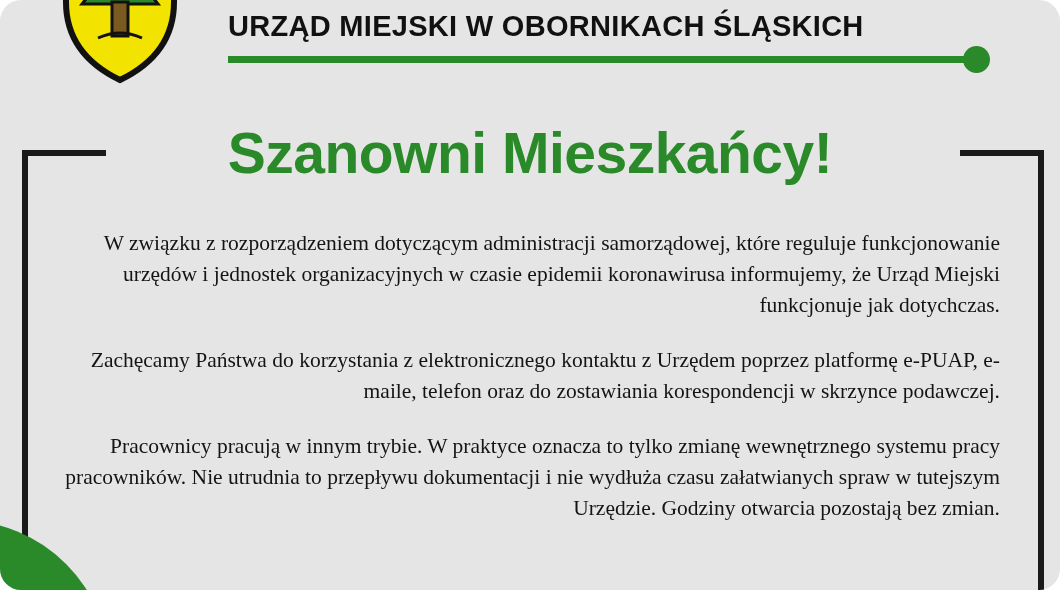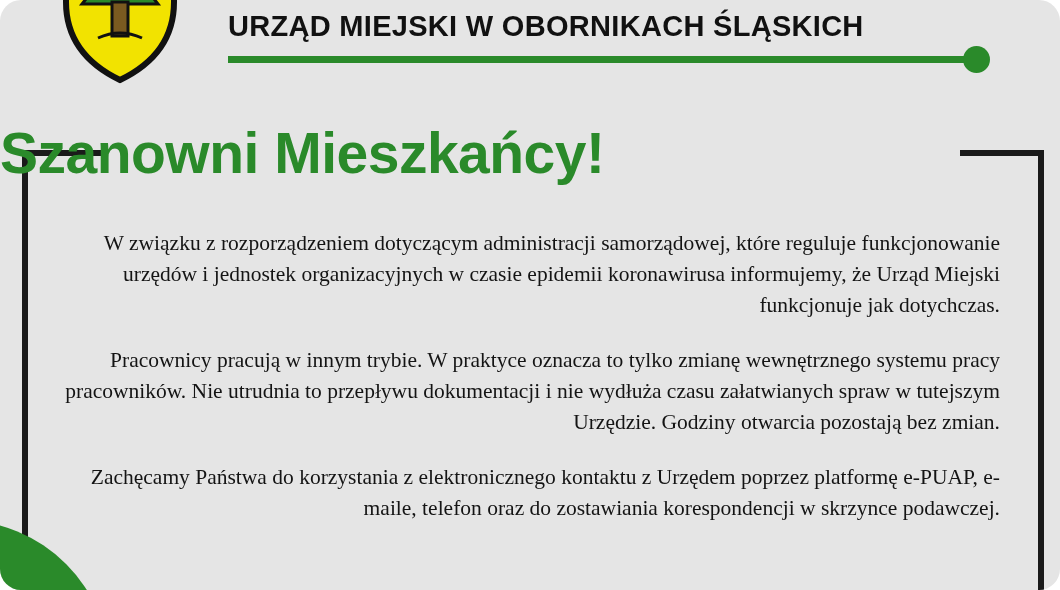--- a/index.html
+++ b/index.html
@@ -107,20 +107,21 @@
     background: #2a8a2a;
     border-radius: 0 100% 0 0;
   }
 
   
   .headline {
     position: absolute;
     top: 120px;
     left: 0;
     width: 1060px;
+    text-align: center;
     font-size: 57px;
     font-weight: bold;
     color: #2a8a2a;
     font-family: "Liberation Sans", sans-serif;
     letter-spacing: -0.5px;
   }
 
   
   .body-text {
     position: absolute;
@@ -168,17 +169,17 @@
   </div>
 
   <div class="bracket bracket-left"></div>
   <div class="bracket bracket-right"></div>
   <div class="green-blob"></div>
 
   <div class="headline">Szanowni Mieszkańcy!</div>
 
   <div class="body-text">
     <p class="para">W związku z rozporządzeniem dotyczącym administracji samorządowej, które reguluje funkcjonowanie urzędów i jednostek organizacyjnych w czasie epidemii koronawirusa informujemy, że Urząd Miejski funkcjonuje jak dotychczas.</p>
+    <p class="para">Zachęcamy Państwa do korzystania z elektronicznego kontaktu z Urzędem poprzez platformę e-PUAP, e-maile, telefon oraz do zostawiania korespondencji w skrzynce podawczej.</p>
     <p class="para">Pracownicy pracują w innym trybie. W praktyce oznacza to tylko zmianę wewnętrznego systemu pracy pracowników. Nie utrudnia to przepływu dokumentacji i nie wydłuża czasu załatwianych spraw w tutejszym Urzędzie. Godziny otwarcia pozostają bez zmian.</p>
-    <p class="para">Zachęcamy Państwa do korzystania z elektronicznego kontaktu z Urzędem poprzez platformę e-PUAP, e-maile, telefon oraz do zostawiania korespondencji w skrzynce podawczej.</p>
   </div>
 
 </div>
 
 </body></html>

